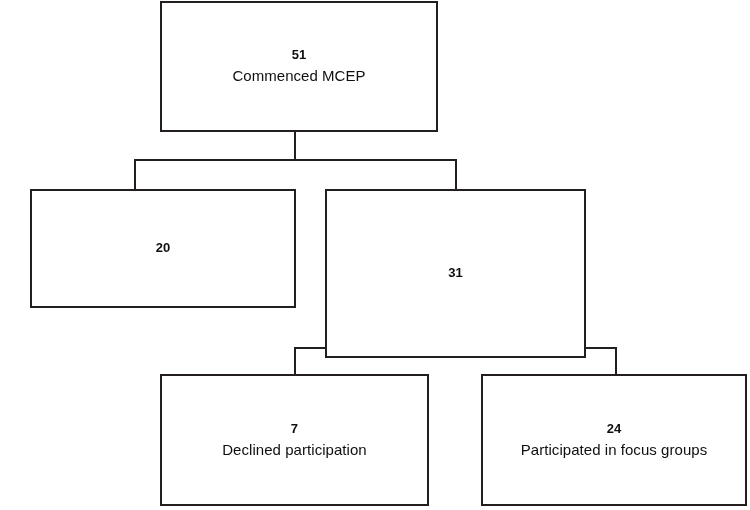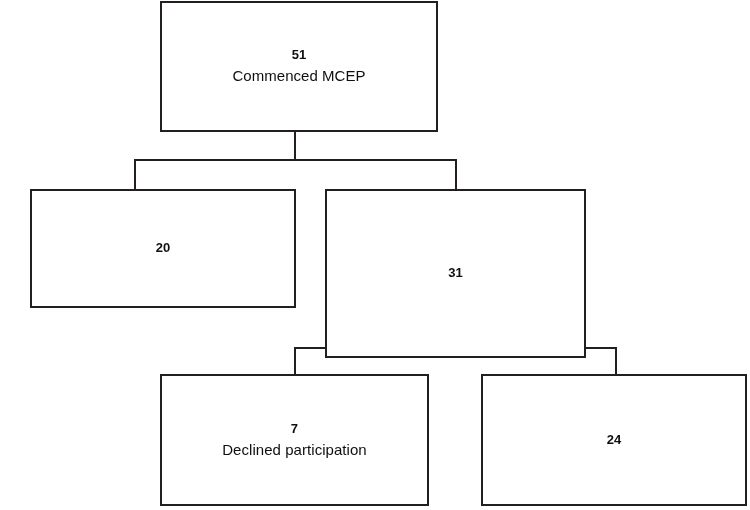--- a/index.html
+++ b/index.html
@@ -79,15 +79,16 @@
   <div class="connector v" style="left:294px; top:347px; height:28px;"></div>
   <div class="connector v" style="left:615px; top:347px; height:28px;"></div>
 
   <div class="node" style="left:160px; top:374px; width:269px; height:132px;">
     <div class="node-count">7</div>
     <div class="node-label">Declined participation</div>
   </div>
 
   <div class="node" style="left:481px; top:374px; width:266px; height:132px;align-items:center;">
     <div class="node-count">24</div>
+    <div class="node-label">Participated in focus groups</div>
   </div>
 
 </div>
 
 </body></html>

